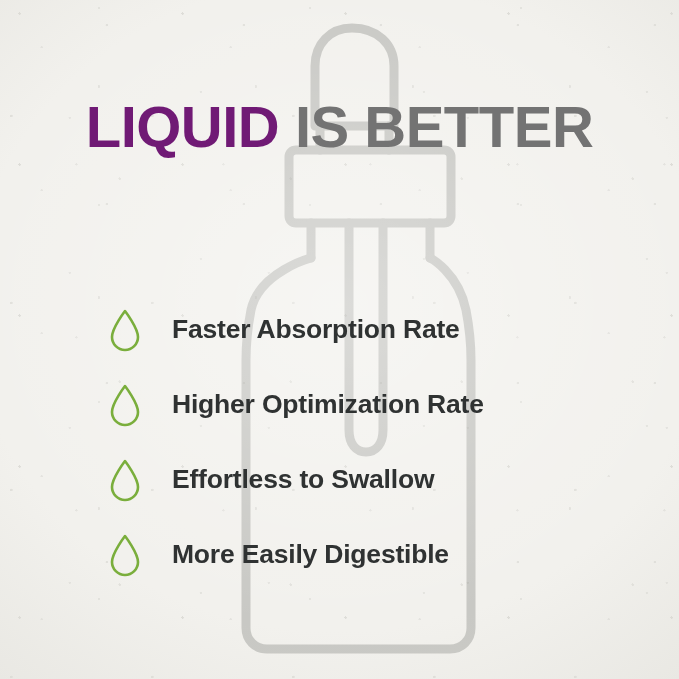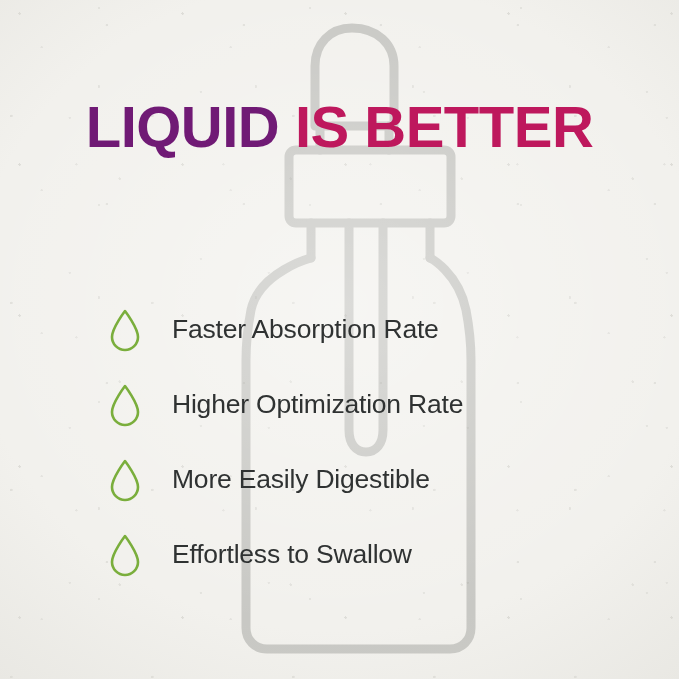--- a/index.html
+++ b/index.html
@@ -71,31 +71,32 @@
   }
   #headline-line1 {
     top: 98px;
     font-size: 58px;
   }
   #headline-line2 {
     top: 170px;
     font-size: 58px;
   }
   .hl-green { color: #701a75; }
-  .hl-dark  { color: #be185d; }
+  .hl-dark  { color: #737373; }
   #benefits {
     position: absolute;
     left: 108px;
     top: 292px;
     width: 500px;
   }
   .benefit-row {
     display: flex;
     align-items: center;
     height: 75px;
+    font-weight: bold;
   }
   .drop-icon {
     width: 34px;
     height: 44px;
     flex: 0 0 34px;
     margin-right: 30px;
     display: block;
   }
   .benefit-label {
     font-size: 26.5px;
@@ -149,25 +150,25 @@
         <svg class="drop-icon" viewBox="0 0 34 44">
           <path d="M17 3 C 17 3 4 20 4 29 C 4 36.2 9.8 42 17 42 C 24.2 42 30 36.2 30 29 C 30 20 17 3 17 3 Z" fill="none" stroke="#7aae3c" stroke-width="2.6" stroke-linejoin="round"></path>
         </svg>
         <span class="benefit-label">Higher Optimization Rate</span>
       </div>
 
       <div class="benefit-row">
         <svg class="drop-icon" viewBox="0 0 34 44">
           <path d="M17 3 C 17 3 4 20 4 29 C 4 36.2 9.8 42 17 42 C 24.2 42 30 36.2 30 29 C 30 20 17 3 17 3 Z" fill="none" stroke="#7aae3c" stroke-width="2.6" stroke-linejoin="round"></path>
         </svg>
-        <span class="benefit-label">More Easily Digestible</span>
+        <span class="benefit-label">Effortless to Swallow</span>
       </div>
 
       <div class="benefit-row">
         <svg class="drop-icon" viewBox="0 0 34 44">
           <path d="M17 3 C 17 3 4 20 4 29 C 4 36.2 9.8 42 17 42 C 24.2 42 30 36.2 30 29 C 30 20 17 3 17 3 Z" fill="none" stroke="#7aae3c" stroke-width="2.6" stroke-linejoin="round"></path>
         </svg>
-        <span class="benefit-label">Effortless to Swallow</span>
+        <span class="benefit-label">More Easily Digestible</span>
       </div>
 
     </div>
   </div>
 </div>
 
 </body></html>

